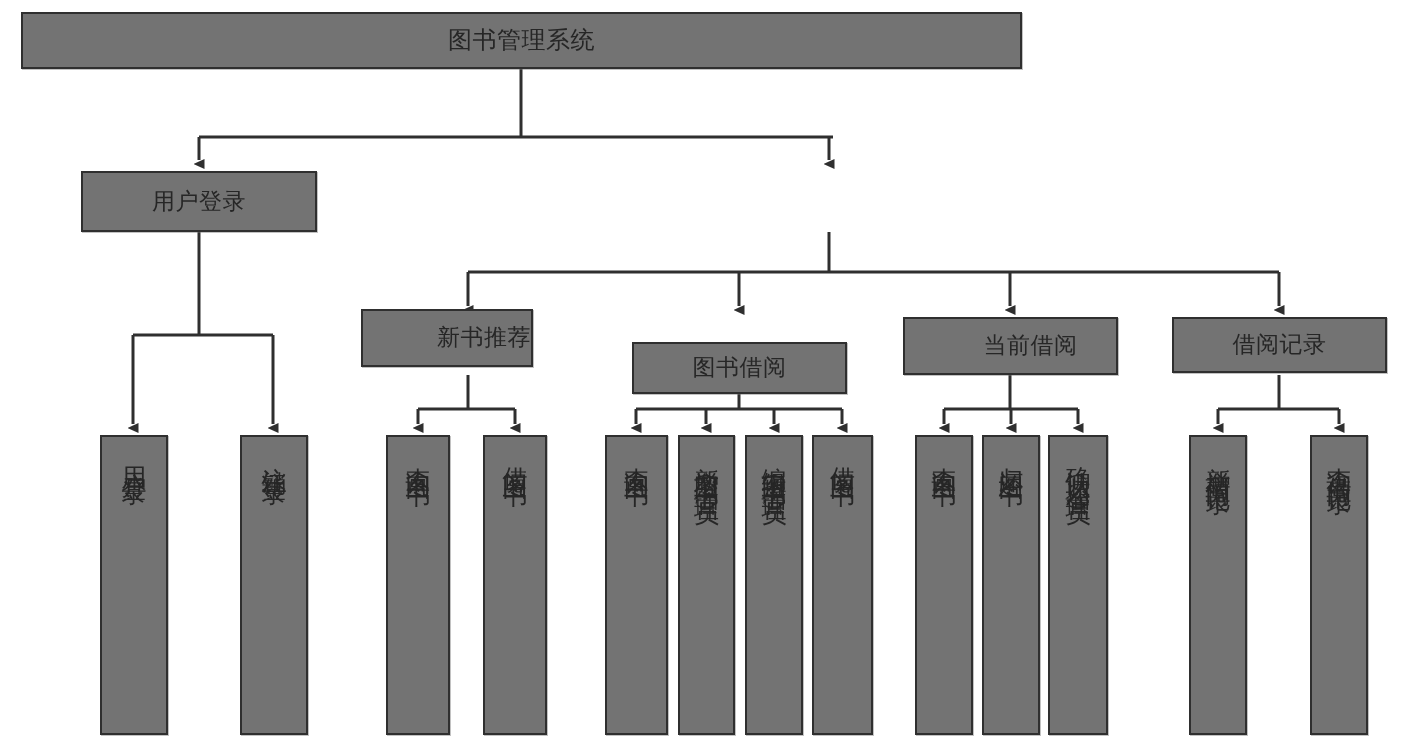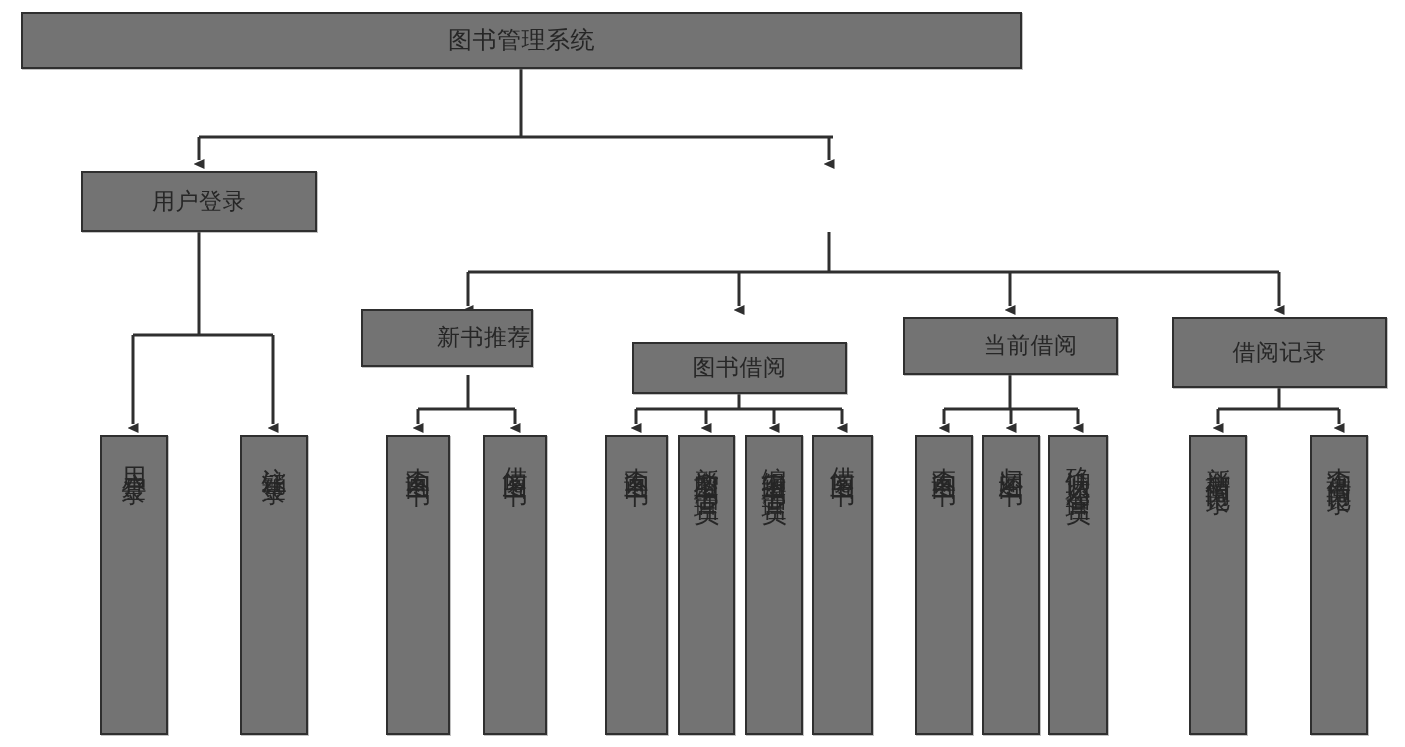--- a/index.html
+++ b/index.html
@@ -136,21 +136,21 @@
 
   <div class="node horiz" style="left:361px; top:309px; width:172px; height:58px;justify-content:flex-end;">
     <span class="label">新书推荐</span>
   </div>
   <div class="node horiz" style="left:632px; top:317px; width:215px; height:52px;margin-top:25px;">
     <span class="label">图书借阅</span>
   </div>
   <div class="node horiz" style="left:903px; top:317px; width:215px; height:58px;padding-left:40px;">
     <span class="label">当前借阅</span>
   </div>
-  <div class="node horiz" style="left:1172px; top:317px; width:215px; height:71px;">
+  <div class="node horiz" style="left:1172px; top:317px; width:215px; height:56px;">
     <span class="label">借阅记录</span>
   </div>
 
   <div class="node vert" style="left:100px; top:435px; width:68px; height:300px;">
     <span class="label">用户登录</span>
   </div>
   <div class="node vert" style="left:240px; top:435px; width:68px; height:300px;">
     <span class="label">注销登录</span>
   </div>
 

